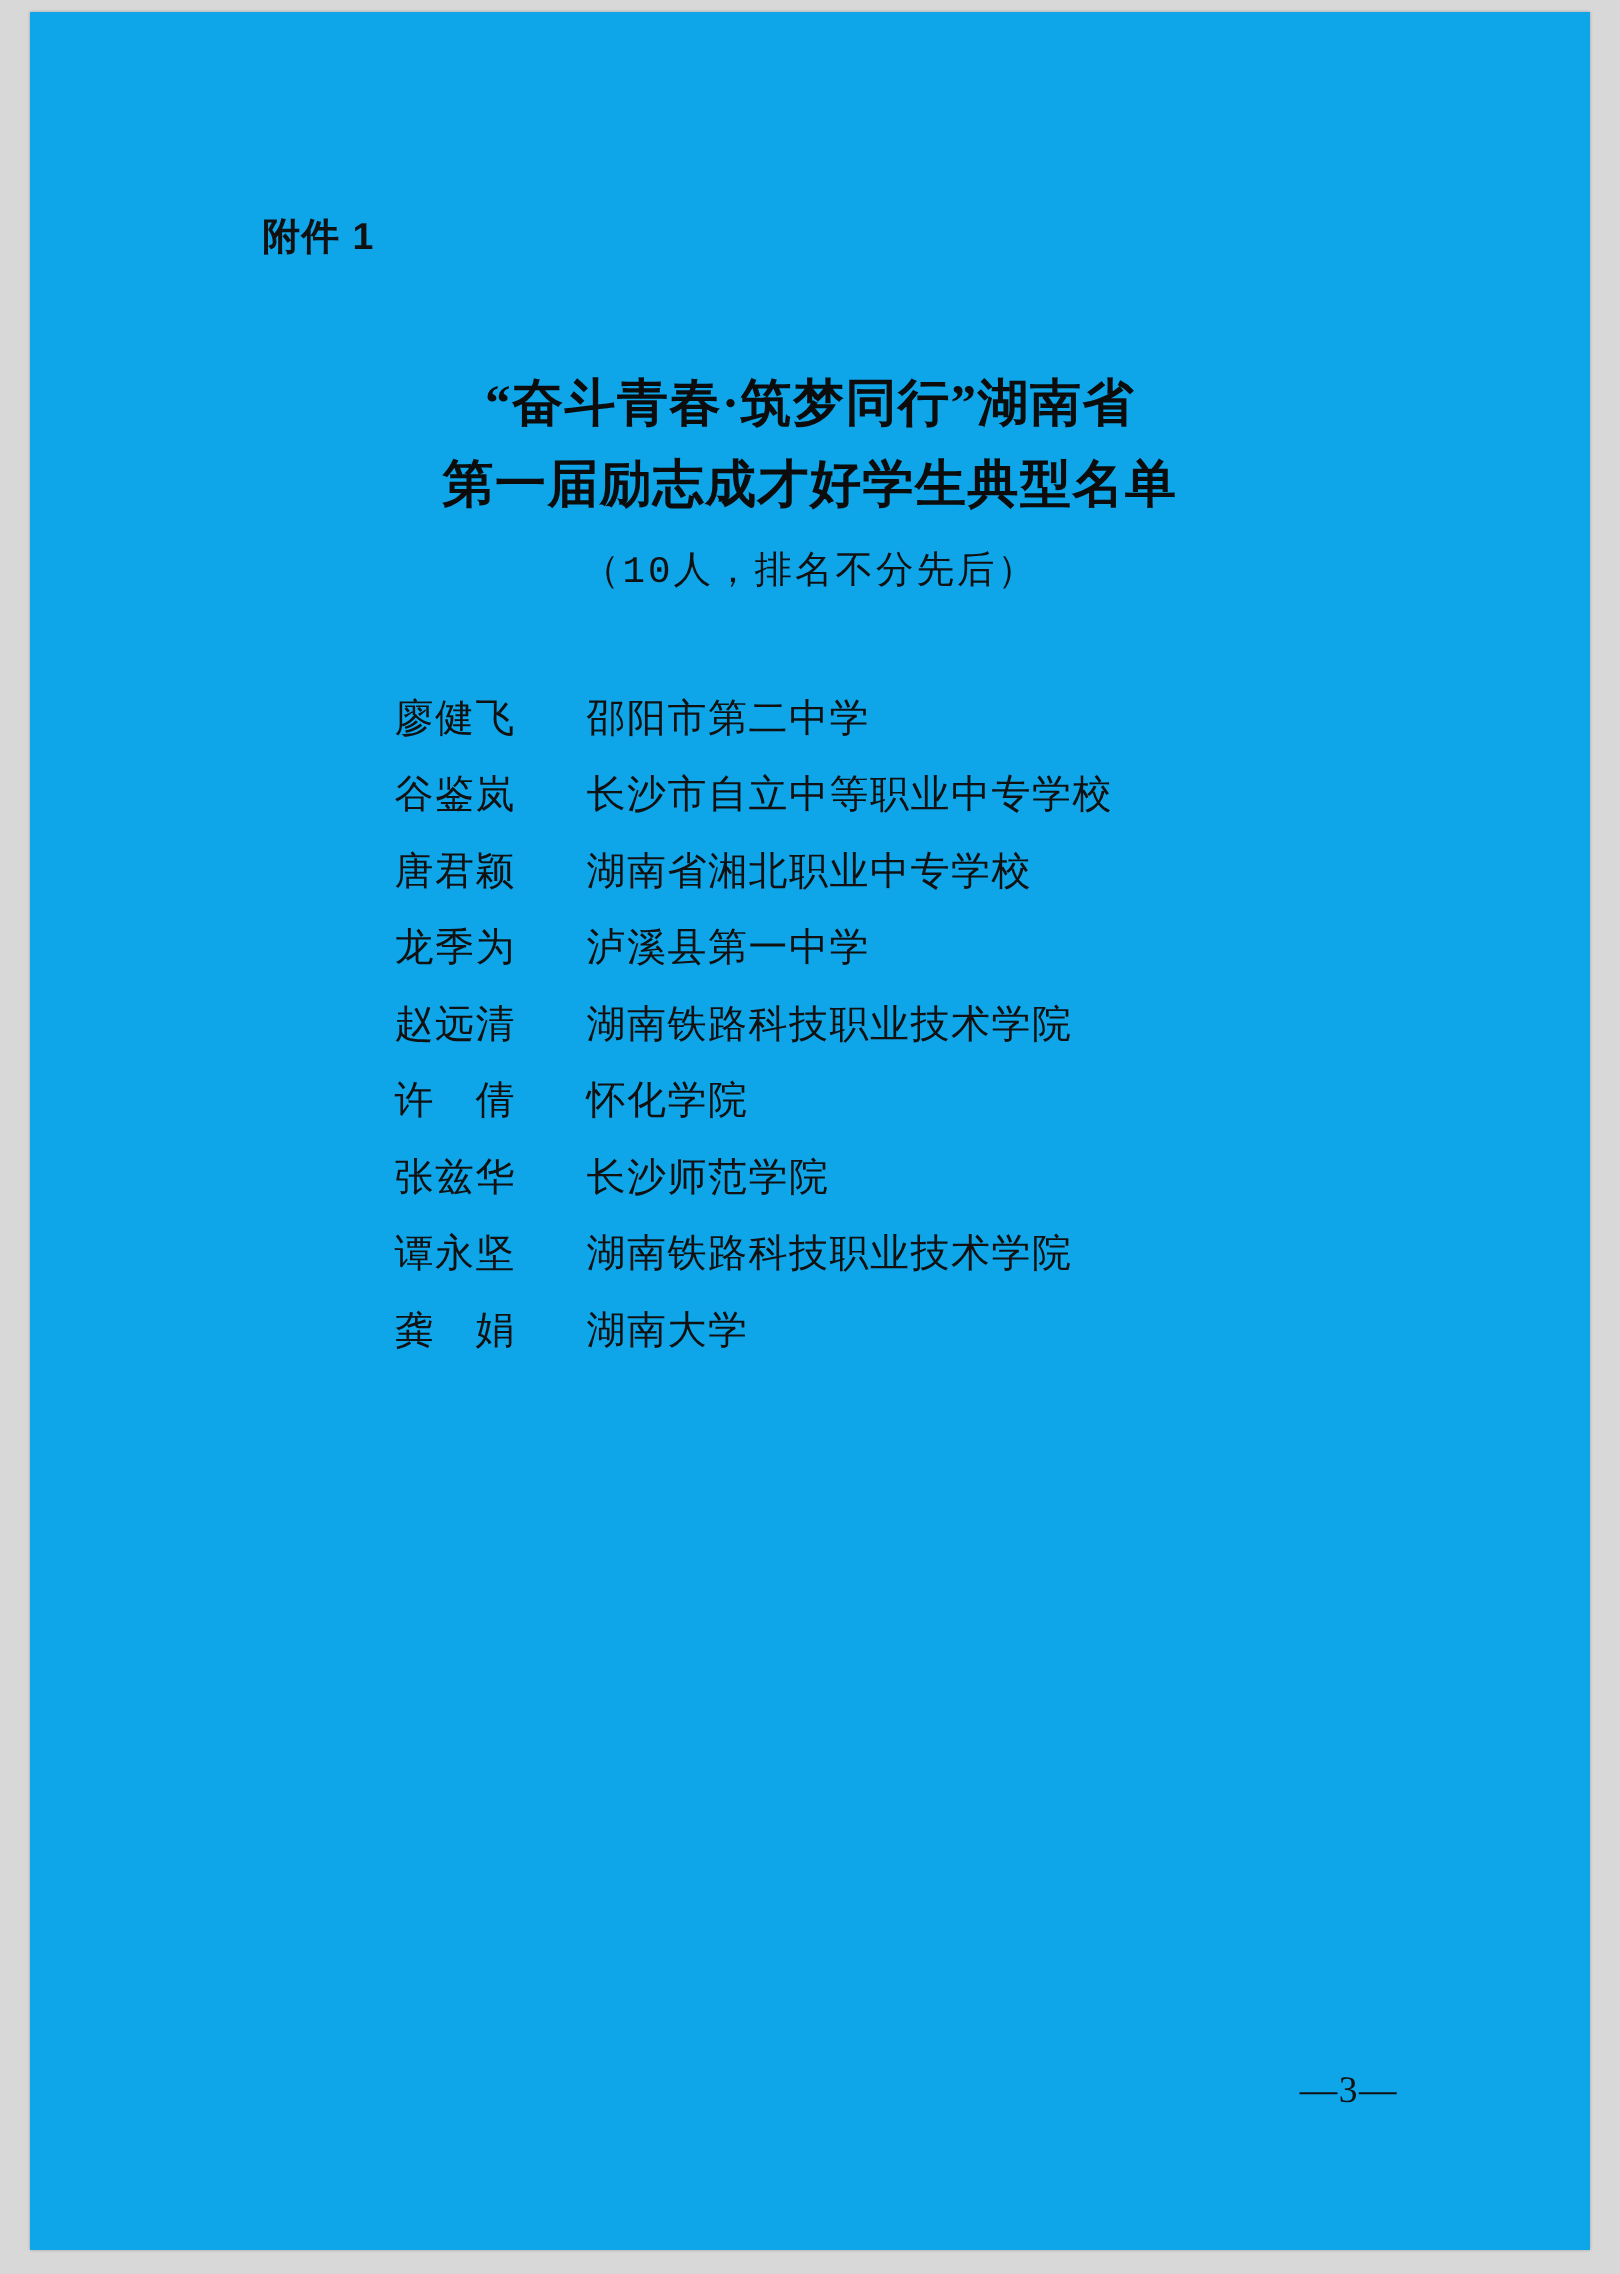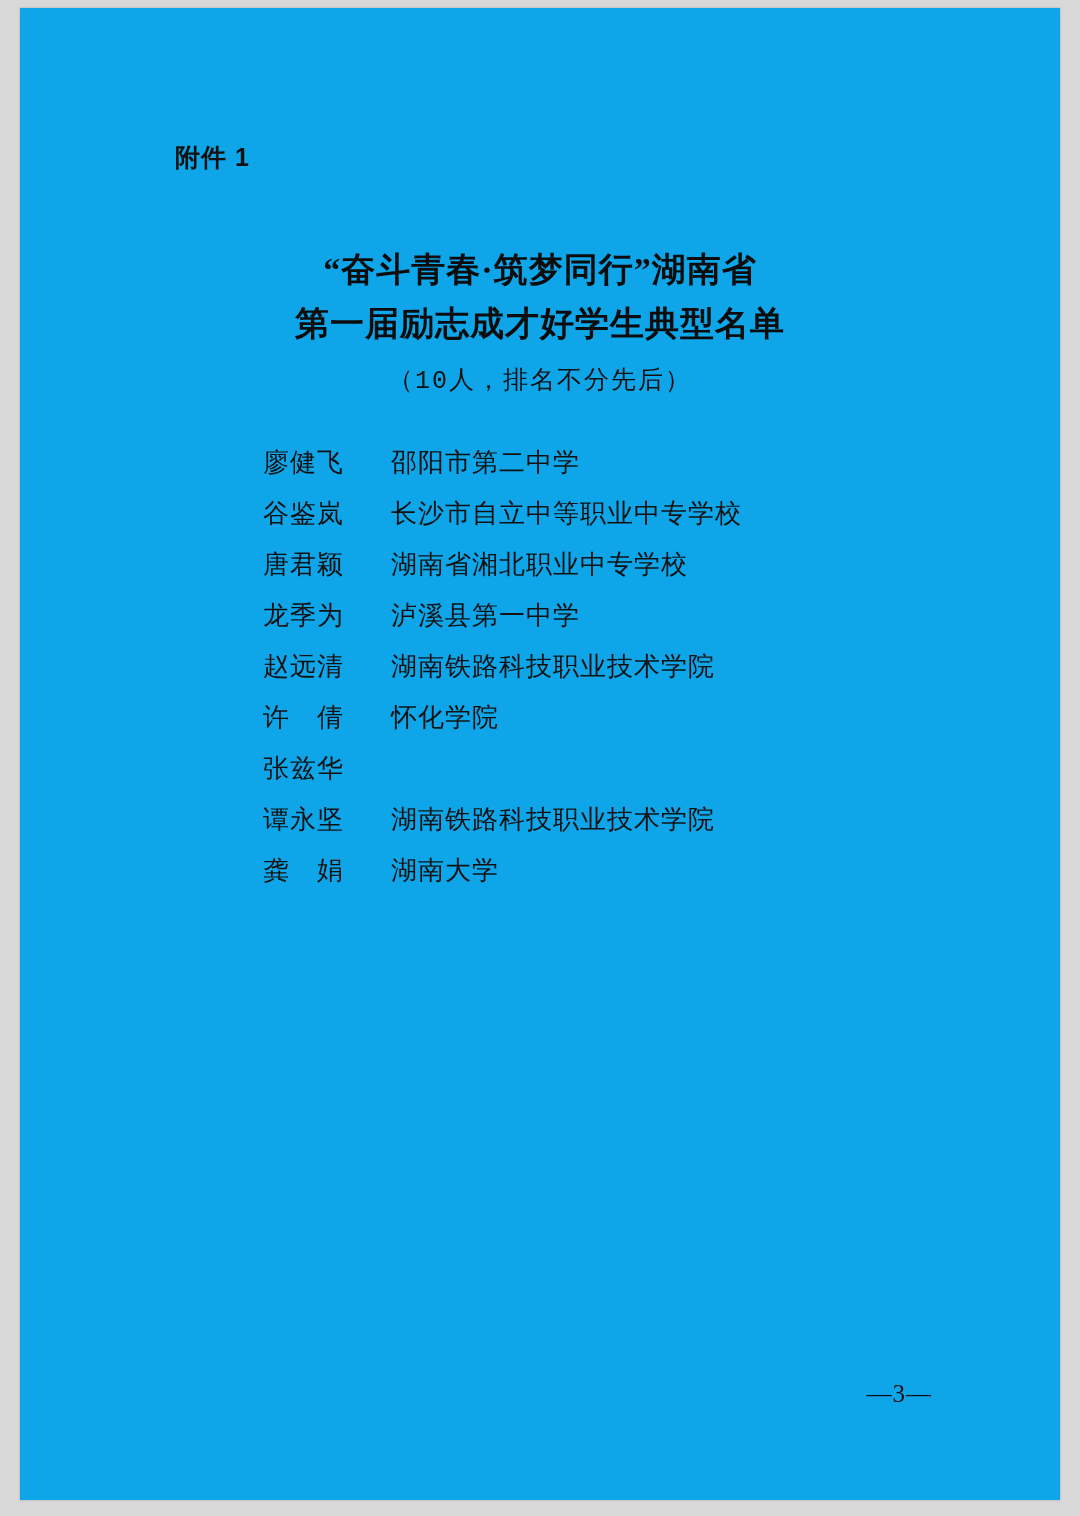--- a/index.html
+++ b/index.html
@@ -57,21 +57,21 @@
     letter-spacing: 2px;
   }
   .list {
     position: absolute;
     left: 243px;
     top: 437px;
     width: 700px;
   }
   .list-item {
     display: flex;
-    align-items: flex-start;
+    align-items: flex-end;
     height: 51px;
     font-size: 26px;
     color: #111;
     letter-spacing: 1px;
   }
   .name {
     width: 128px;
     flex: 0 0 128px;
     white-space: pre;
   }
@@ -121,20 +121,21 @@
     <div class="list-item">
       <span class="name">赵远清</span>
       <span class="school">湖南铁路科技职业技术学院</span>
     </div>
     <div class="list-item">
       <span class="name">许　倩</span>
       <span class="school">怀化学院</span>
     </div>
     <div class="list-item">
       <span class="name">张兹华</span>
+      <span class="school">长沙师范学院</span>
     </div>
     <div class="list-item">
       <span class="name">谭永坚</span>
       <span class="school">湖南铁路科技职业技术学院</span>
     </div>
     <div class="list-item">
       <span class="name">龚　娟</span>
       <span class="school">湖南大学</span>
     </div>
   </div>

